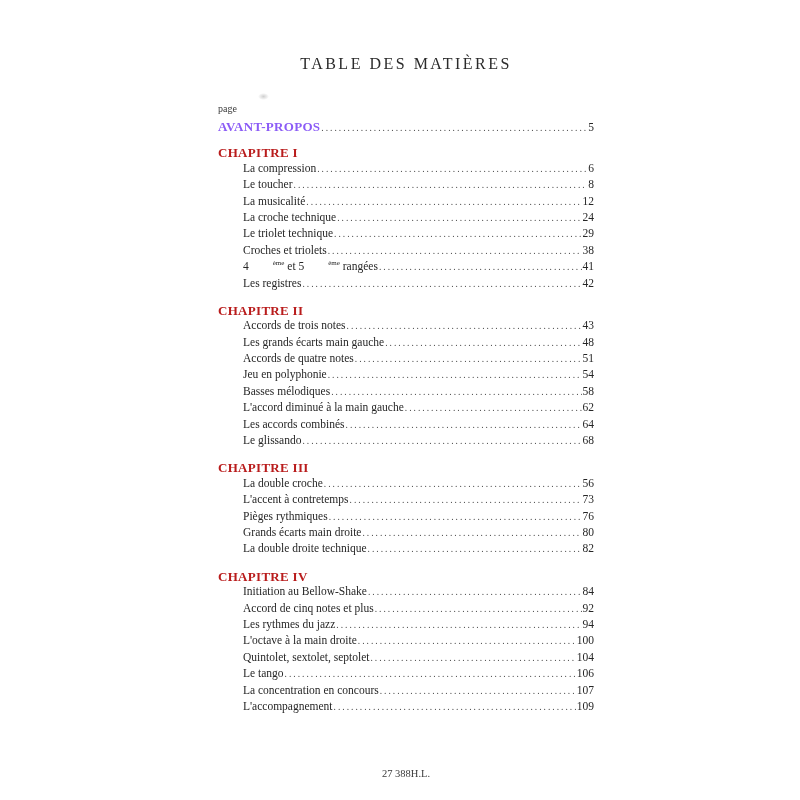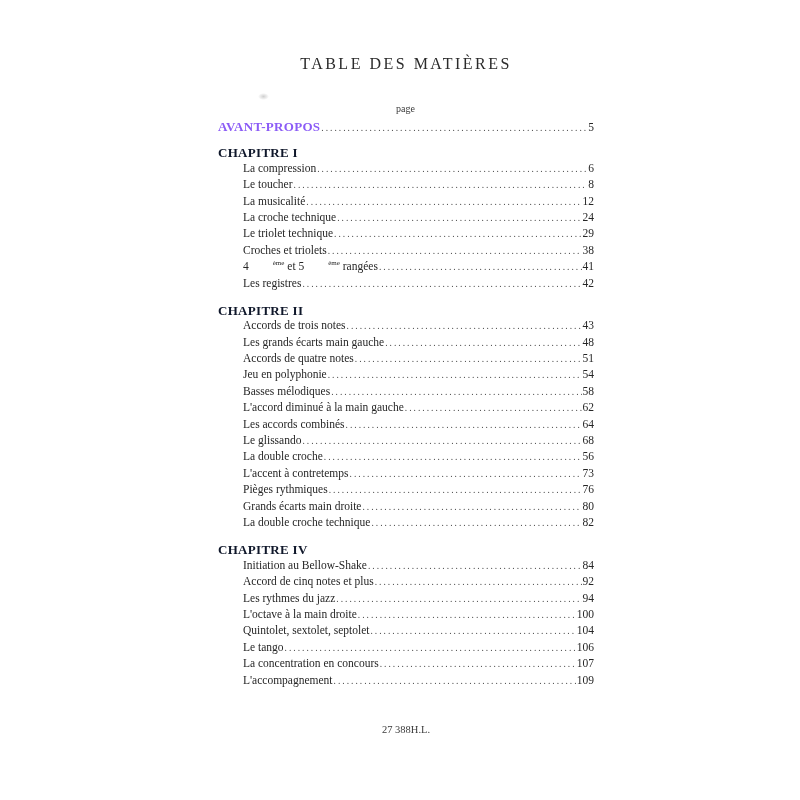--- a/index.html
+++ b/index.html
@@ -30,21 +30,21 @@
     margin: 53px 0 0 0;
     text-align: center;
     font-size: 16px;
     font-weight: 400;
     letter-spacing: 2.5px;
     color: #2b2b2b;
     line-height: 18px;
   }
   .page-label {
     margin-top: 30px;
-    text-align: center;
+    text-align: left;
     font-size: 10px;
     line-height: 11px;
     color: #3a3a3a;
     padding-right: 1px;
   }
   .row {
     display: flex;
     align-items: baseline;
     height: 16.4px;
     font-size: 11.5px;
@@ -74,38 +74,38 @@
   .pagenum {
     white-space: nowrap;
     font-size: 11.5px;
     color: #262626;
   }
   .chapter-heading {
     margin: 10px 0 0 0;
     font-size: 13px;
     font-weight: bold;
     letter-spacing: 0.3px;
-    color: #0f172a;
+    color: #b91c1c;
     height: 16.4px;
     line-height: 16.4px;
   }
   .items {
     margin-left: 25px;
   }
   sup {
     font-size: 7px;
     line-height: 0;
     vertical-align: super;
     margin-left: 24px;
   }
   .footer {
     position: absolute;
     left: 218px;
     width: 376px;
-    top: 724px;
+    top: 768px;
     text-align: center;
     font-size: 10.5px;
     color: #3a3a3a;
   }
   .scan-artifact {
     position: absolute;
     left: 258px;
     top: 93px;
     width: 11px;
     height: 7px;
@@ -231,20 +231,21 @@
 
   <div class="row">
     <span class="label">Le glissando</span>
     <span class="leader">................................................................................................................................................................................................................................................</span>
     <span class="pagenum">68</span>
   </div>
 </div>
   </section>
 
   <section class="chapter">
+    <h2 class="chapter-heading">CHAPITRE III</h2>
     <div class="items">
   <div class="row">
     <span class="label">La double croche</span>
     <span class="leader">................................................................................................................................................................................................................................................</span>
     <span class="pagenum">56</span>
   </div>
 
   <div class="row">
     <span class="label">L'accent à contretemps</span>
     <span class="leader">................................................................................................................................................................................................................................................</span>
@@ -257,21 +258,21 @@
     <span class="pagenum">76</span>
   </div>
 
   <div class="row">
     <span class="label">Grands écarts main droite</span>
     <span class="leader">................................................................................................................................................................................................................................................</span>
     <span class="pagenum">80</span>
   </div>
 
   <div class="row">
-    <span class="label">La double croche technique</span>
+    <span class="label">La double droite technique</span>
     <span class="leader">................................................................................................................................................................................................................................................</span>
     <span class="pagenum">82</span>
   </div>
 </div>
   </section>
 
   <section class="chapter">
     <h2 class="chapter-heading">CHAPITRE IV</h2>
     <div class="items">
   <div class="row">

